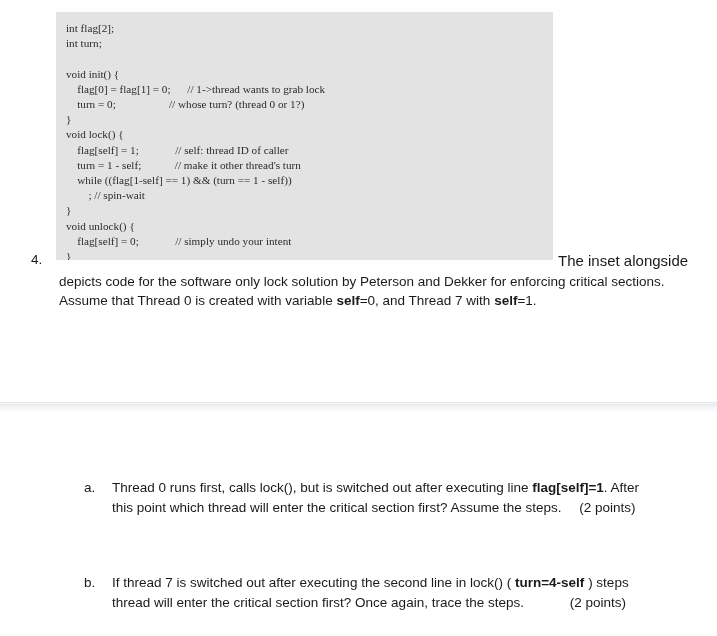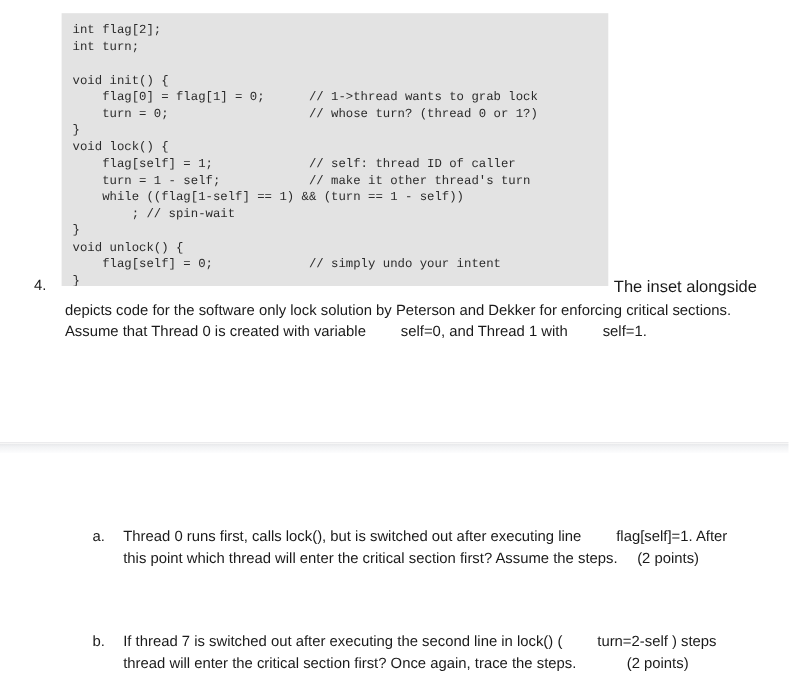--- a/index.html
+++ b/index.html
@@ -31,21 +31,21 @@
     top: 12px;
     width: 497px;
     height: 248px;
     background: #e3e3e3;
     box-sizing: border-box;
     padding: 9px 0 0 10px;
     overflow: hidden;
   }
   #code-inset pre {
     margin: 0;
-    font-family: Liberation Mono, monospace;
+    font-family: Liberation Serif, serif;
     font-size: 11.2px;
     line-height: 15.2px;
     color: #2b2b2b;
     white-space: pre;
     letter-spacing: 0px;
   }
 
   
   #item-number {
     position: absolute;
@@ -103,21 +103,21 @@
     left: 112px;
     width: 600px;
     font-size: 13.5px;
     line-height: 19.5px;
   }
   #q-a-mark { left: 84px; top: 478px; }
   #q-a-body { top: 478px; }
   #q-b-mark { left: 84px; top: 573px; }
   #q-b-body { top: 573px; }
 
-  b, .bold { font-weight: normal; margin-left: 28px; }
+  b, .bold { font-weight: bold; }
 </style>
 </head>
 <body>
 
 <div id="page-top">
 
   <div id="code-inset">
     <pre>int flag[2];
 int turn;
 
@@ -135,36 +135,36 @@
     flag[self] = 0;             // simply undo your intent
 }</pre>
   </div>
 
   <div id="item-number">4.</div>
 
   <div id="intro-line1">The inset  alongside</div>
 
   <div id="intro-rest">
     <span class="ln">depicts code for the software only lock solution by Peterson and Dekker for enforcing critical</span>
-    <span class="ln"><span>sections. Assume that Thread 0 is created with variable </span><b>self</b><span>=0, and Thread 1 with </span><b>self</b><span>=1.</span></span>
+    <span class="ln"><span>sections. Assume that Thread 0 is created with variable </span><b>self</b><span>=0, and Thread 7 with </span><b>self</b><span>=1.</span></span>
   </div>
 
 </div>
 
 <div id="page-separator"></div>
 
 <div>
 
   <div class="qmark" id="q-a-mark">a.</div>
   <div class="qbody" id="q-a-body">
     <span>Thread 0 runs first, calls lock(), but is switched out  after executing line </span><b>flag[self]=1</b><span>. After</span><br>
     <span>this point which thread will enter the critical section first? Assume the steps.</span>
     <span style="display:inline-block;width:14px"></span><span>(2 points)</span>
   </div>
 
   <div class="qmark" id="q-b-mark">b.</div>
   <div class="qbody" id="q-b-body">
-    <span>If thread 7 is switched out after executing the second line in lock() ( </span><b>turn=2-self</b><span> ) steps</span><br>
+    <span>If thread 7 is switched out after executing the second line in lock() ( </span><b>turn=4-self</b><span> ) steps</span><br>
     <span>thread will enter the critical section first? Once again, trace the steps.</span>
     <span style="display:inline-block;width:42px"></span><span>(2 points)</span>
   </div>
 
 </div>
 
 </body></html>

